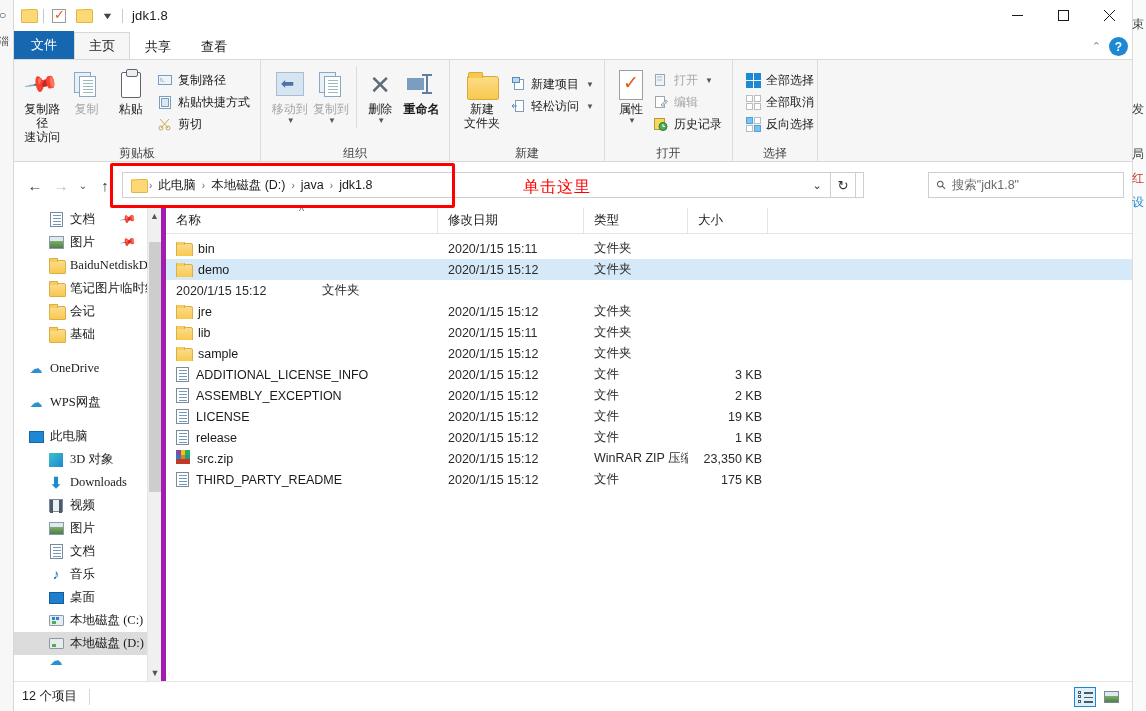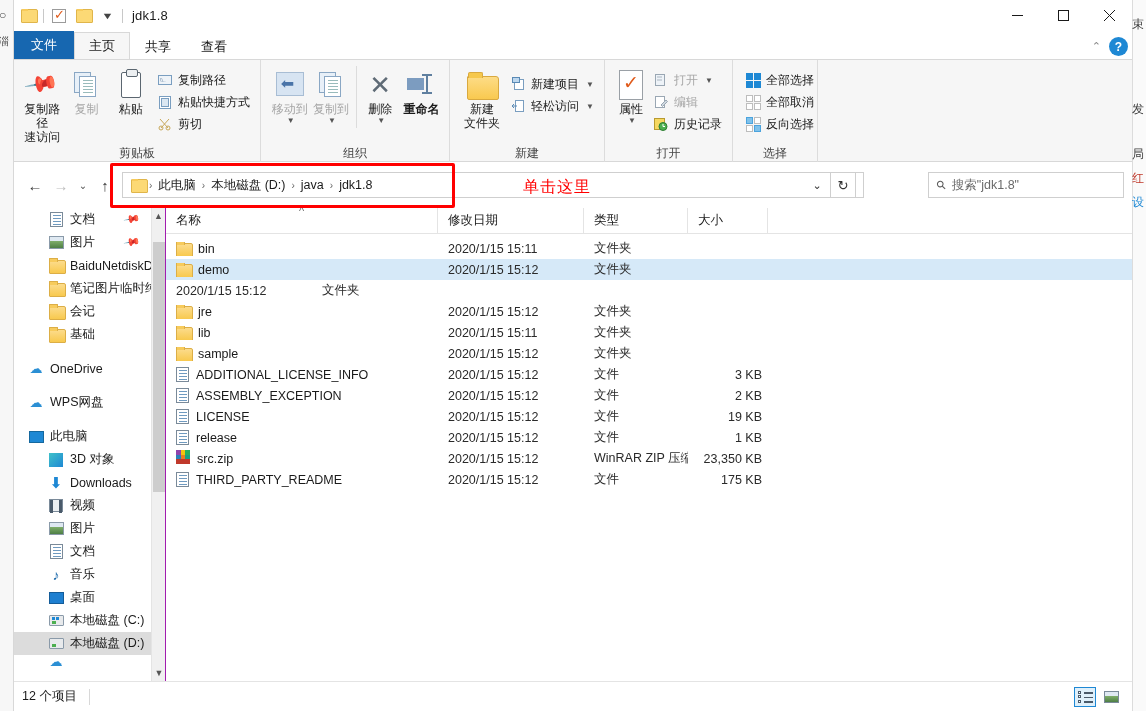--- a/index.html
+++ b/index.html
@@ -217,21 +217,21 @@
     position: absolute; border: 3px solid #ff0000; border-radius: 2px; pointer-events:none;
   }
   .redlabel {
     position: absolute; color: #ff0000; font-size: 16px; letter-spacing: 1px; white-space: nowrap;
   }
 
   
   .body { flex: 1; display: flex; min-height: 0; background:#fff; }
   .navpane {
     width: 152px; flex: 0 0 152px; position: relative; overflow: hidden;
-    border-right: 1px solid #a21caf; background:#fff;
+    border-right: 5px solid #a21caf; background:#fff;font-family:Liberation Serif, serif;
   }
   .navlist { position:absolute; left:0; top:0; right:14px; bottom:0; }
   .navitem {
     height: 23px; display:flex; align-items:center; gap:6px; padding-left: 22px;
     font-size: 12.5px; color:#1a1a1a; white-space: nowrap; position: relative;
   }
   .navitem.indent2 { padding-left: 34px; }
   .navitem.sel { background:#dcdcdc; }
   .navitem .nlbl { overflow: hidden; }
   .navspacer { height: 11px; }

